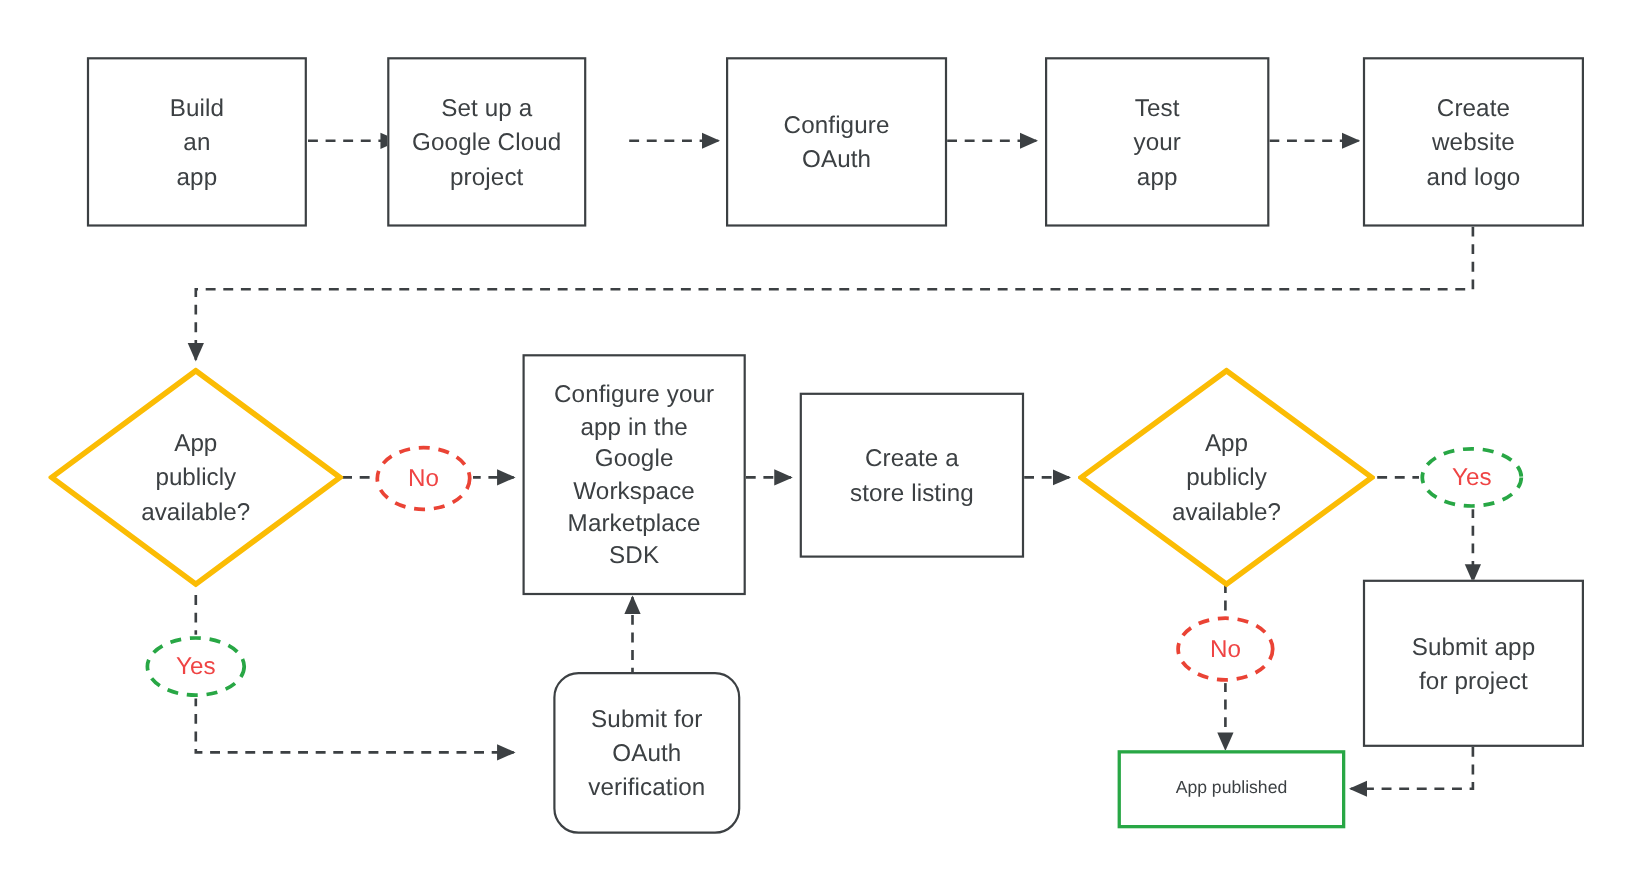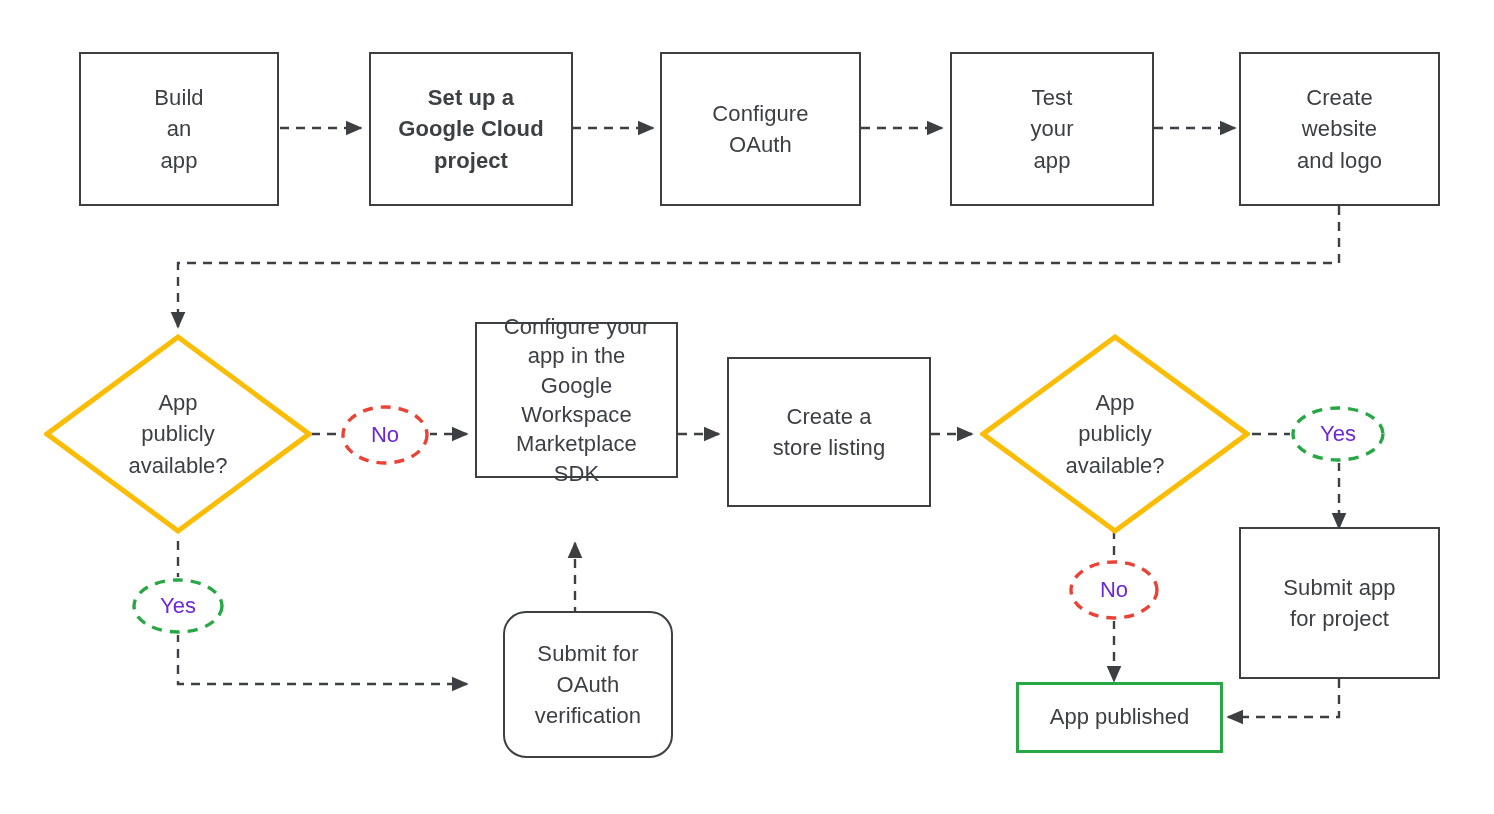--- a/index.html
+++ b/index.html
@@ -39,21 +39,21 @@
     border: 2px solid #3c4043;
     font-size: 22px;
     line-height: 1.42;
     letter-spacing: 0.1px;
   }
   .process.tight {
     line-height: 1.34;
   }
   .node.published {
     border: 3px solid #28a745;
-    font-size: 22px;
+    font-size: 16px;
     line-height: 1.3;
   }
   .decision {
     background: transparent;
     border: none;
     font-size: 22px;
     line-height: 1.42;
     color: #3c4043;
   }
   .decision .dshape {
@@ -69,21 +69,21 @@
     z-index: 1;
   }
   .pill {
     position: absolute;
     box-sizing: border-box;
     display: flex;
     align-items: center;
     justify-content: center;
     background: #ffffff;
     font-size: 22px;
-    color: #6d28d9;
+    color: #ef4444;
     z-index: 3;
   }
   .pill .pshape {
     position: absolute;
     left: 0;
     top: 0;
     width: 100%;
     height: 100%;
     z-index: -1;
   }
@@ -134,21 +134,21 @@
       <path d="M 1339 679 L 1339 717 L 1228 717" marker-end="url(#arrow)"></path>
     </g>
   </svg>
 
   <div class="node process" style="left:79px; top:52px; width:200px; height:154px;justify-content:center;">
     <span style="white-space:pre-line;">Build
 an
 app</span>
   </div>
 
-  <div class="node process" style="left:369px; top:52px; width:204px; height:154px;font-weight:bold;">
+  <div class="node process" style="left:352px; top:52px; width:181px; height:154px;">
     <span style="white-space:pre-line;">Set up a
 Google Cloud
 project</span>
   </div>
 
   <div class="node process" style="left:660px; top:52px; width:201px; height:154px;">
     <span style="white-space:pre-line;">Configure
 OAuth</span>
   </div>
 
@@ -166,21 +166,21 @@
 
   <div class="node decision" style="left:44px; top:334px; width:268px; height:200px;">
     <svg class="dshape" viewBox="0 0 268 200" preserveAspectRatio="none">
       <polygon points="134,3 265,100 134,197 3,100" fill="#ffffff" stroke="#fbbc04" stroke-width="5"></polygon>
     </svg>
     <span class="dlabel" style="white-space:pre-line;">App
 publicly
 available?</span>
   </div>
 
-  <div class="node process tight" style="left:475px; top:322px; width:203px; height:156px;">
+  <div class="node process tight" style="left:475px; top:322px; width:203px; height:219px;">
     <span style="white-space:pre-line;">Configure your
 app in the
 Google
 Workspace
 Marketplace
 SDK</span>
   </div>
 
   <div class="node process" style="left:727px; top:357px; width:204px; height:150px;justify-content:center;">
     <span style="white-space:pre-line;">Create a

